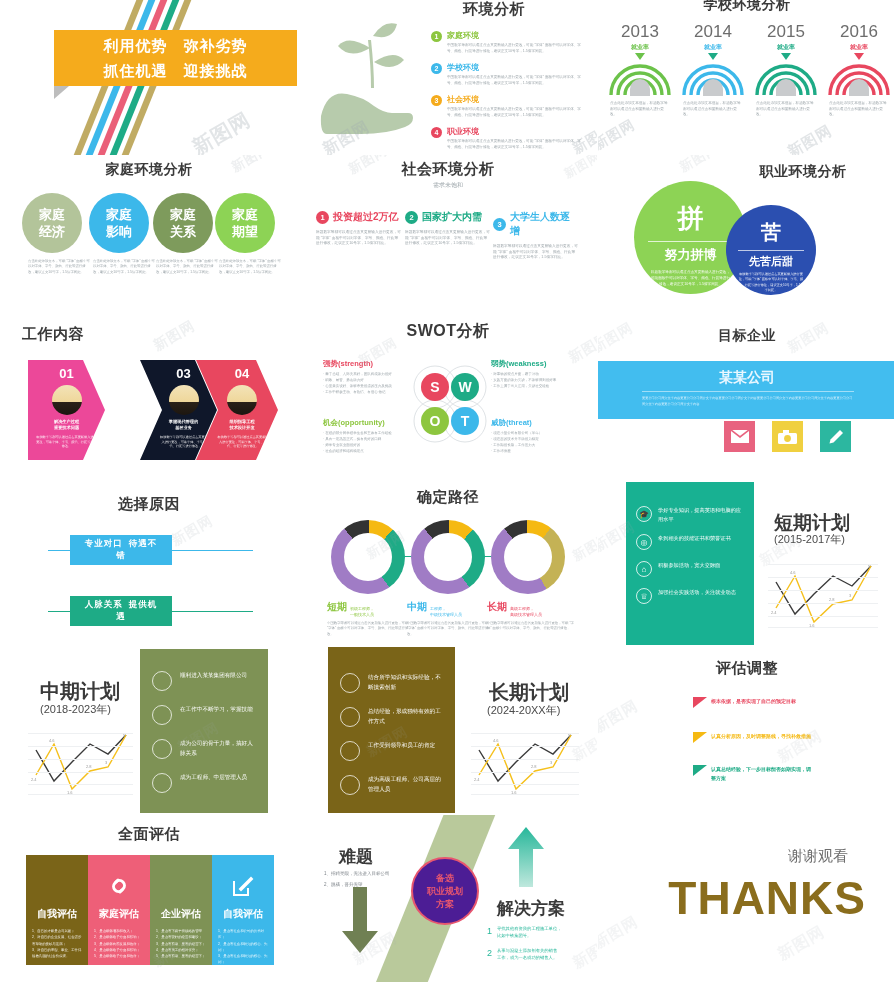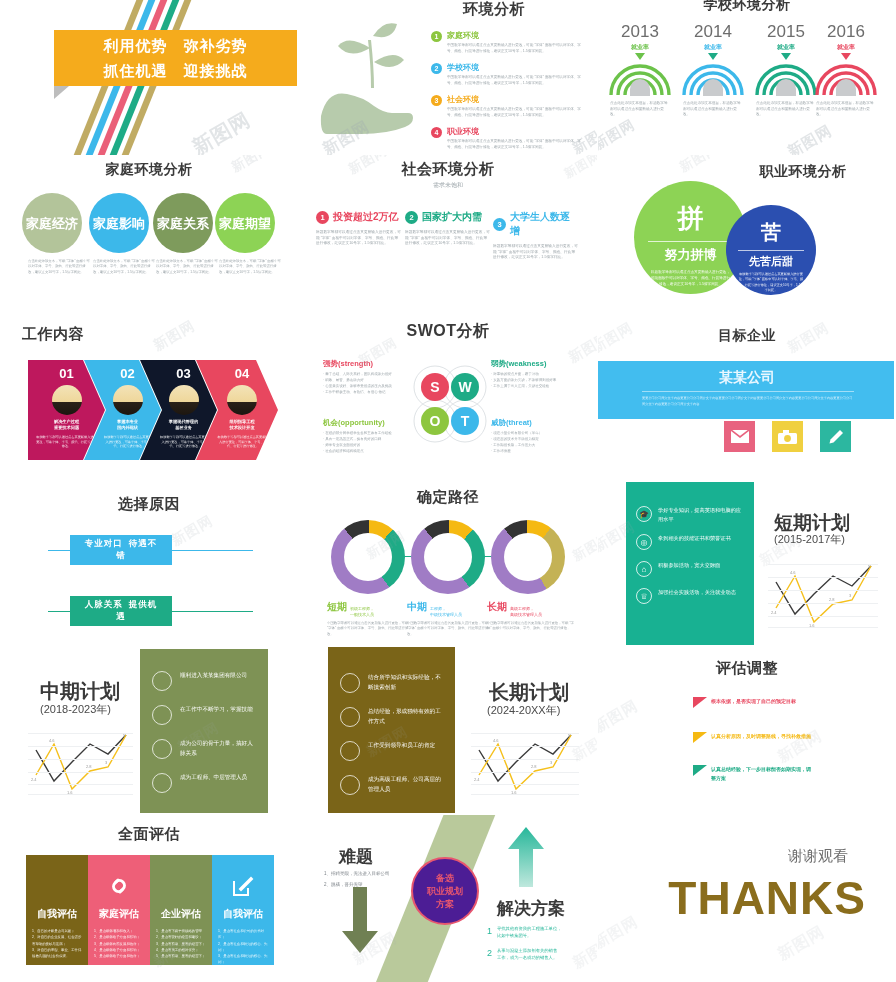--- a/index.html
+++ b/index.html
@@ -40,21 +40,21 @@
   .yearcol .tri { width:0;height:0;border-left:5px solid transparent;border-right:5px solid transparent;
                   border-top:7px solid #333; margin:1px auto 0; }
   .arcwrap { position:relative; width:62px; height:33px; margin:3px auto 0;}
   .arcwrap svg { position:absolute; left:0; top:0;}
   .arcwrap .dome { position:absolute; left:21px; bottom:0; width:20px; height:17px;
                    background:#c9cbcd; border-radius:10px 10px 0 0;}
   .yearcol .cap { font-size:3.6px; margin-top:5px; text-align:left; padding:0 3px;}
 
   
   .fcirc { position:absolute; top:38px; width:60px; height:60px; border-radius:50%;
-           display:flex; align-items:center; justify-content:center;
+           display:flex; flex-direction:column; align-items:center; justify-content:center;
            color:#fff; font-weight:bold; font-size:13px; line-height:17px; }
   .fcap { position:absolute; top:104px; width:63px; font-size:3.4px; }
 
   
   .socol { position:absolute; top:55px; width:85px; }
   .sohead { display:flex; align-items:center; gap:4px; }
   .sobadge { width:13px; height:13px; border-radius:50%; color:#fff; font-size:7.5px; font-weight:bold;
              display:flex; align-items:center; justify-content:center; flex:0 0 auto;}
   .sotitle { font-size:10px; font-weight:bold; }
   .sobody { font-size:3.7px; margin-top:6px; }
@@ -237,21 +237,21 @@
         <svg width="62" height="33" viewBox="0 0 62 33">
           <path d="M2 32 A29 29 0 0 1 60 32" fill="none" stroke="#1eab86" stroke-width="3.4"></path>
           <path d="M9 32 A22 22 0 0 1 53 32" fill="none" stroke="#1eab86" stroke-width="3.4"></path>
           <path d="M16 32 A15 15 0 0 1 46 32" fill="none" stroke="#1eab86" stroke-width="3.4"></path>
         </svg>
         <div class="dome"></div>
       </div>
       <div class="cap fake">点击此处添加文本信息，标题数字等都可以通过点击和重新输入进行更改。</div>
     </div>
 
-    <div class="yearcol" style="left:215px;">
+    <div class="yearcol" style="left:228px;">
       <div class="y">2016</div>
       <div class="sub" style="color:#e8475f;">就业率</div>
       <div class="tri" style="border-top-color:#e8475f;"></div>
       <div class="arcwrap">
         <svg width="62" height="33" viewBox="0 0 62 33">
           <path d="M2 32 A29 29 0 0 1 60 32" fill="none" stroke="#e8475f" stroke-width="3.4"></path>
           <path d="M9 32 A22 22 0 0 1 53 32" fill="none" stroke="#e8475f" stroke-width="3.4"></path>
           <path d="M16 32 A15 15 0 0 1 46 32" fill="none" stroke="#e8475f" stroke-width="3.4"></path>
         </svg>
         <div class="dome"></div>
@@ -332,36 +332,27 @@
       <div style="font-size:11px;font-weight:bold;border-top:1px solid rgba(255,255,255,.7);margin:4px 12px 0;padding-top:3px;">先苦后甜</div>
       <div style="font-size:3.2px;line-height:1.7;color:rgba(255,255,255,.95);padding:3px 12px 0;">标题数字等都可以通过点击其更新输入进行更改，可能 "字体" 面板中可以对字体、字号、颜色、行距等进行修改，建议正文10号字，1.5倍字间距。</div>
     </div>
     <div class="wm" style="left:80px;top:-6px;font-size:13px;opacity:.5;">新图网</div>
   </div>
 
   <div class="slide" style="left:0;top:315px;width:298px;height:165px;">
     <div class="ttl" style="font-size:15px;position:absolute;left:22px;top:10px;width:110px;text-align:left;">工作内容</div>
 
     <div style="position:absolute;left:28px;top:45px;width:250px;height:100px;">
-      <div class="chev" style="left:0;width:77px;background:#be185d;clip-path: polygon(0 0, 55px 0, 77px 50px, 55px 100px, 0 100px);">
+      <div class="chev" style="left:0;width:77px;background:#ec4899;clip-path: polygon(0 0, 55px 0, 77px 50px, 55px 100px, 0 100px);">
         <div class="inner">
           <div class="num">01</div>
           <div class="city"></div>
           <div class="ct" style="white-space:pre-line;">解决生产过程
 重要技术问题</div>
           <div class="cb" style="padding:0 8px;">标题数字等都可以通过点击其更新输入进行更改，可能字体、字号、颜色、行距等进行修改。</div>
-        </div>
-      </div>
-      <div class="chev" style="left:56px;width:77px;background:#3cb8ea;clip-path: polygon(0 0, 55px 0, 77px 50px, 55px 100px, 0 100px, 22px 50px);">
-        <div class="inner" style="padding-left:10px;">
-          <div class="num">02</div>
-          <div class="city"></div>
-          <div class="ct" style="white-space:pre-line;">掌握本专业
-国内外现状</div>
-          <div class="cb" style="padding:0 6px 0 10px;">标题数字等都可以通过点击其更新输入进行更改，可能字体、字号、颜色、行距等进行修改。</div>
         </div>
       </div>
       <div class="chev" style="left:112px;width:77px;background:#0f172a;clip-path: polygon(0 0, 55px 0, 77px 50px, 55px 100px, 0 100px, 22px 50px);">
         <div class="inner" style="padding-left:10px;">
           <div class="num">03</div>
           <div class="city"></div>
           <div class="ct" style="white-space:pre-line;">掌握现代管理的
 基본业务</div>
           <div class="cb" style="padding:0 6px 0 10px;">标题数字等都可以通过点击其更新输入进行更改，可能字体、字号、颜色、行距等进行修改。</div>
         </div>

